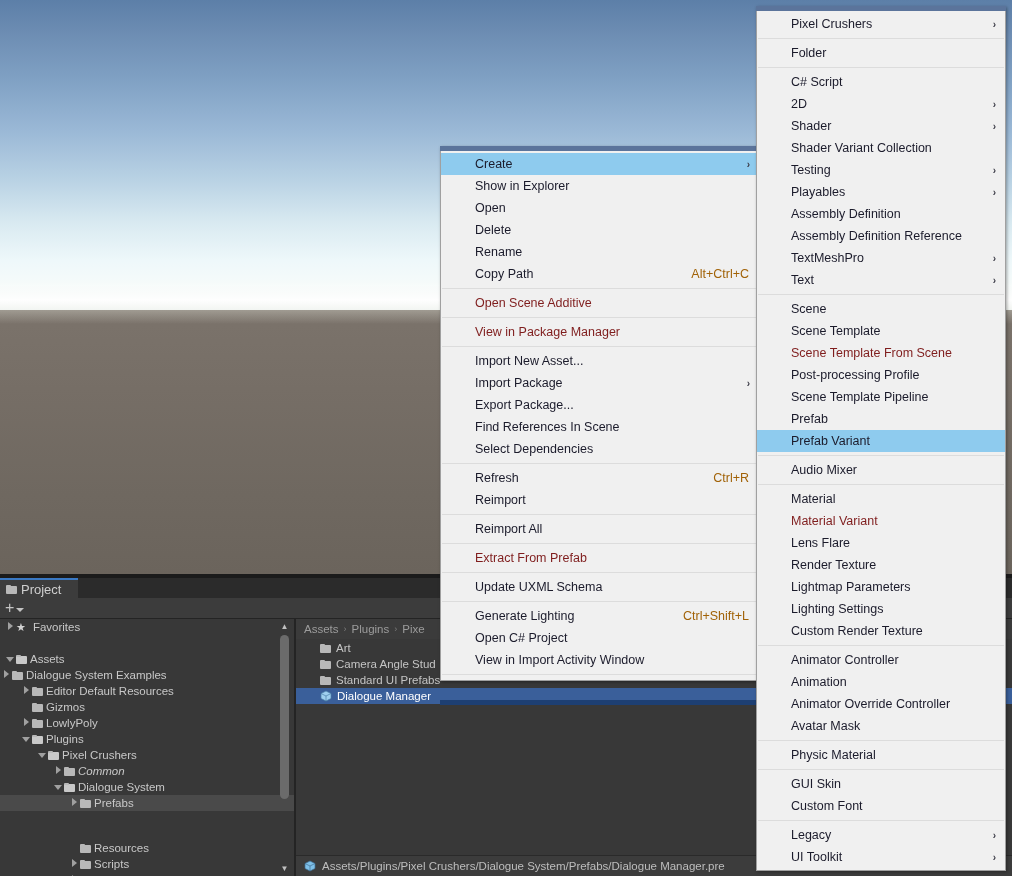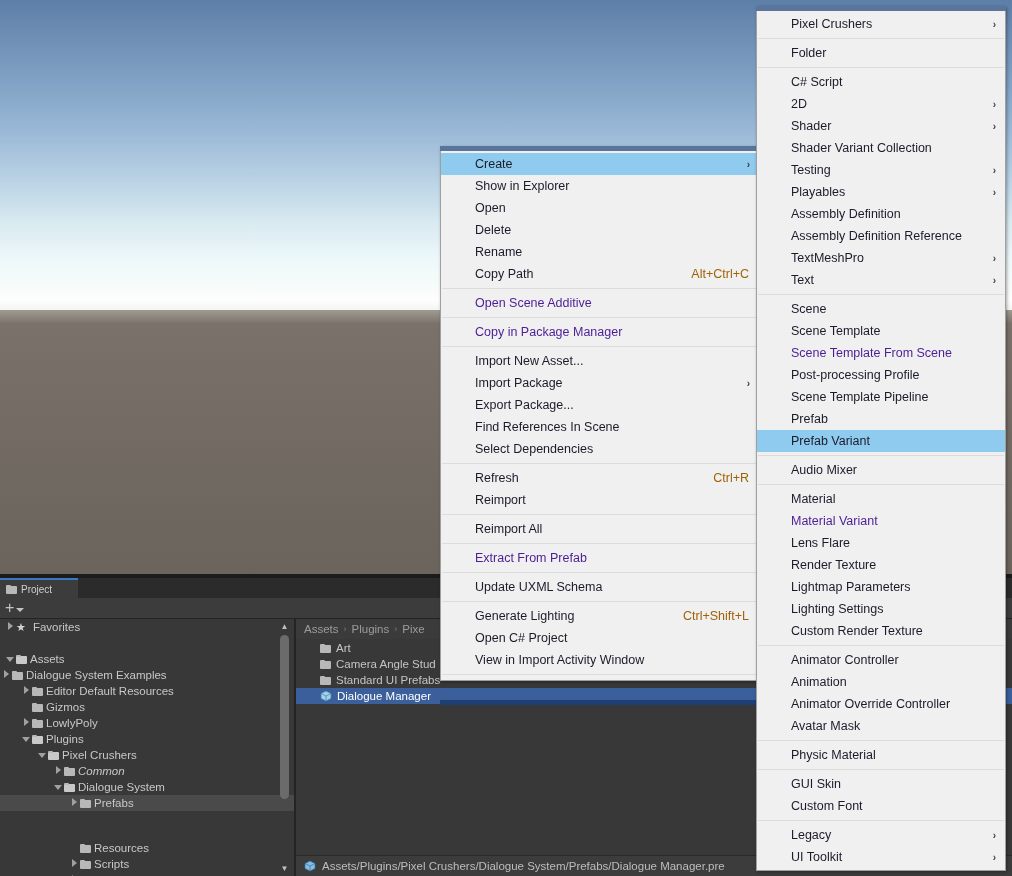--- a/index.html
+++ b/index.html
@@ -31,21 +31,21 @@
     content:""; position:absolute; left:0; top:0; width:100%; height:14px;
     background: linear-gradient(to bottom, rgba(190,188,178,0.55), rgba(120,114,106,0));
   }
   #scene-bottom-border { position: absolute; left: 0; top: 574px; width: 1012px; height: 4px; background: #1b1b1b; }
 
   
   #project-window { position: absolute; left: 0; top: 578px; width: 1012px; height: 298px; background: #383838; }
   #project-tabbar { position: relative; height: 20px; background: #2b2b2b; }
   #project-tab {
     position: absolute; left: 0; top: 0; width: 78px; height: 20px;
-    background: #3c3c3c; color: #cfcfcf; font-size: 10px;
+    background: #3c3c3c; color: #cfcfcf; font-size: 13px;
     display: flex; align-items: center; gap: 4px; padding-left: 6px;
     border-top: 2px solid #3a79c4;
   }
   .folder-glyph { display:inline-block; width:11px; height:9px; position:relative; }
   .folder-glyph::before{content:"";position:absolute;left:0;top:1px;width:11px;height:8px;background:#b8b8b8;border-radius:1px;}
   .folder-glyph::after{content:"";position:absolute;left:0;top:0px;width:5px;height:2px;background:#b8b8b8;border-radius:1px 1px 0 0;}
   .folder-glyph.open::before{background:#c9c9c9;}
 
   #project-toolbar { height: 21px; background: #3c3c3c; border-bottom: 1px solid #242424; display:flex; align-items:center; padding-left:5px; gap:2px;}
   #add-btn { color:#c4c4c4; font-size:16px; line-height:16px; }
@@ -82,21 +82,21 @@
   
   .ctx-menu {
     position:absolute; background:#f0f0f0;
     border:1px solid #a0a0a0;
     font-size:12.5px; color:#1b1b2b;
     padding: 2px 0;
     box-shadow: 1px 1px 3px rgba(0,0,0,0.35);
   }
   .ctx-menu .top-accent { position:absolute; left:-1px; top:-1px; width:calc(100% + 2px); height:5px; background:#5b749b; }
   .mi { position:relative; height:22px; display:flex; align-items:center; padding-left:34px; padding-right:10px; white-space:nowrap; }
-  .mi.disabled { color:#4c1d95;text-align:center; }
+  .mi.disabled { color:#7f1d1d;text-align:center; }
   .mi.selected { background:#8ecbee; }
   .mi .shortcut { margin-left:auto; padding-left:24px; color:#a16207; }
   .mi .submarrow { position:absolute; right:9px; top:50%; transform:translateY(-50%); font-size:10px; color:#3a3a46; font-weight:bold; }
   .sep { height:1px; background:#dcdcdc; margin:3px 1px; }
 
   #ctx-main { left:440px; top:146px; width:320px; }
   #ctx-create { left:756px; top:6px; width:250px; }
 
   #blue-underbar { position:absolute; left:440px; top:700px; width:320px; height:5px; background:#1d3f73; }
 </style>
@@ -278,21 +278,21 @@
         <div class="mi">
           <span>Copy Path</span>
           <span class="shortcut">Alt+Ctrl+C</span>
         </div>
         <div class="sep"></div>
         <div class="mi disabled">
           <span>Open Scene Additive</span>
         </div>
         <div class="sep"></div>
         <div class="mi disabled">
-          <span>Copy in Package Manager</span>
+          <span>View in Package Manager</span>
         </div>
         <div class="sep"></div>
         <div class="mi">
           <span>Import New Asset...</span>
         </div>
         <div class="mi">
           <span>Import Package</span>
           <span class="submarrow">›</span>
         </div>
         <div class="mi">

